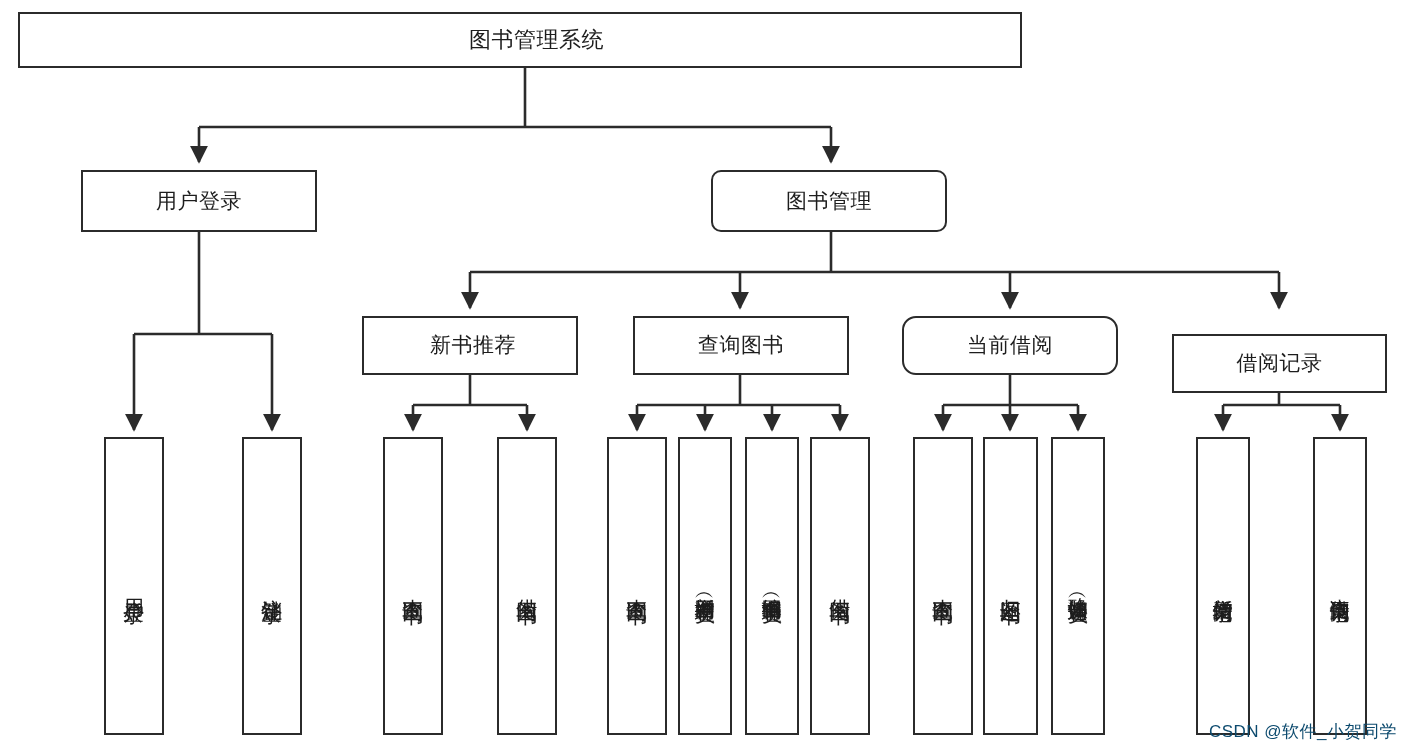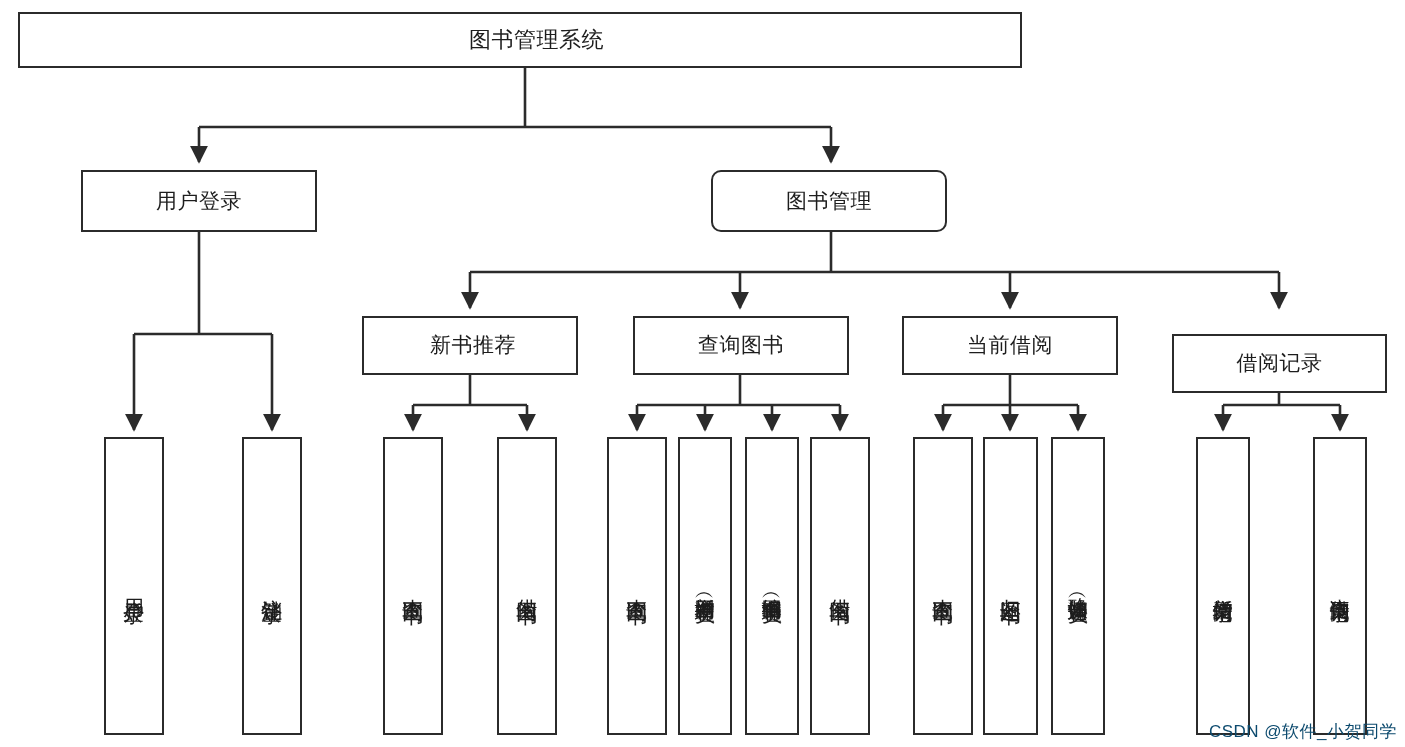--- a/index.html
+++ b/index.html
@@ -143,21 +143,21 @@
   <div class="node horiz" style="left:711px; top:170px; width:236px; height:62px;border-radius:10px;">
     <span class="lbl">图书管理</span>
   </div>
 
   <div class="node horiz" style="left:362px; top:316px; width:216px; height:59px;padding-left:6px;">
     <span class="lbl">新书推荐</span>
   </div>
   <div class="node horiz" style="left:633px; top:316px; width:216px; height:59px;">
     <span class="lbl">查询图书</span>
   </div>
-  <div class="node horiz" style="left:902px; top:316px; width:216px; height:59px;">
+  <div class="node horiz" style="left:902px; top:316px; width:216px; height:59px;border-radius:14px;">
     <span class="lbl">当前借阅</span>
   </div>
   <div class="node horiz" style="left:1172px; top:316px; width:215px; height:59px;margin-top:18px;">
     <span class="lbl">借阅记录</span>
   </div>
 
   <div class="node vert" style="left:104px; top:437px; width:60px; height:298px;">
     <span class="lbl">用户登录</span>
   </div>
   <div class="node vert" style="left:242px; top:437px; width:60px; height:298px;">

